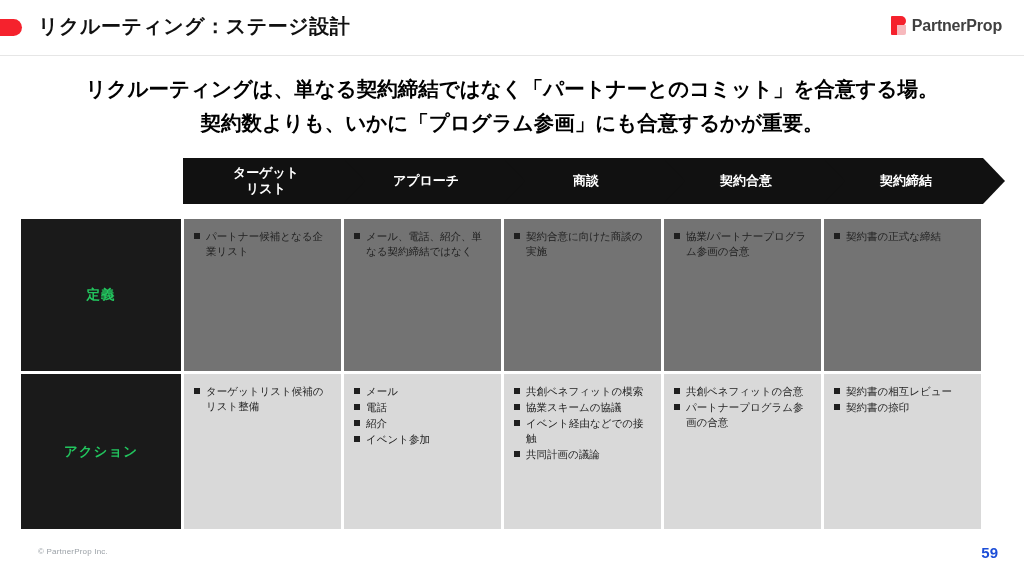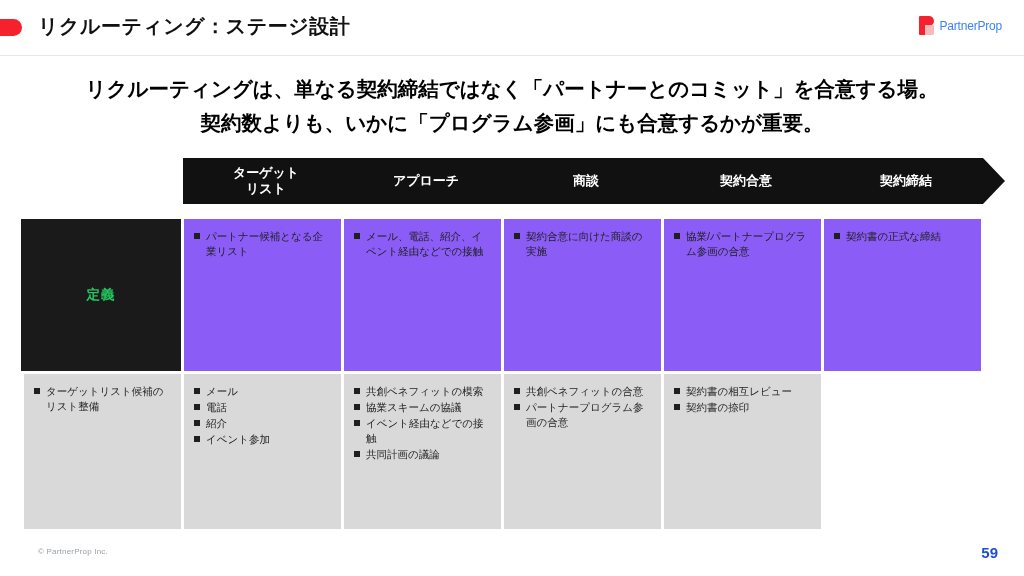--- a/index.html
+++ b/index.html
@@ -73,23 +73,23 @@
     border-radius: 0 5px 5px 0;
   }
   .brand-mark .bm-c {
     position: absolute;
     left: 6px; top: 9px;
     width: 9px; height: 10px;
     background: #f7b9bd;
     border-radius: 0 0 2px 0;
   }
   .brand-name {
-    font-size: 12px;
-    font-weight: normal;
-    color: #3b82f6;
+    font-size: 16px;
+    font-weight: bold;
+    color: #404040;
     letter-spacing: -0.2px;
   }
 
   
   .subtitle {
     position: absolute;
     left: 0;
     top: 74px;
     width: 1024px;
     text-align: center;
@@ -160,21 +160,21 @@
     font-weight: bold;
     letter-spacing: 1px;
     box-sizing: border-box;
   }
   .cell {
     flex: 0 0 160px;
     box-sizing: border-box;
     padding: 10px 10px 8px 10px;
     border-left: 3px solid #ffffff;
   }
-  .mrow.r0 .cell { background: #8b5cf6; }
+  .mrow.r0 .cell { background: #737373; }
   .mrow.r1 .cell { background: #d9d9d9; }
 
   .bullet {
     display: flex;
     align-items: flex-start;
     font-size: 10.5px;
     line-height: 15px;
     color: #1f1f1f;
     margin-bottom: 1px;
   }
@@ -252,21 +252,21 @@
       <div class="rowlabel">定義</div>
       <div class="cell">
         <div class="bullet">
           <span class="bsq"></span>
           <span class="btext">パートナー候補となる企業リスト</span>
         </div>
       </div>
       <div class="cell">
         <div class="bullet">
           <span class="bsq"></span>
-          <span class="btext">メール、電話、紹介、イベント経由などでの接触</span>
+          <span class="btext">メール、電話、紹介、単なる契約締結ではなく</span>
         </div>
       </div>
       <div class="cell">
         <div class="bullet">
           <span class="bsq"></span>
           <span class="btext">契約合意に向けた商談の実施</span>
         </div>
       </div>
       <div class="cell">
         <div class="bullet">
@@ -275,20 +275,21 @@
         </div>
       </div>
       <div class="cell">
         <div class="bullet">
           <span class="bsq"></span>
           <span class="btext">契約書の正式な締結</span>
         </div>
       </div>
     </div>
     <div class="mrow r1">
+      <div class="rowlabel">アクション</div>
       <div class="cell">
         <div class="bullet">
           <span class="bsq"></span>
           <span class="btext">ターゲットリスト候補のリスト整備</span>
         </div>
       </div>
       <div class="cell">
         <div class="bullet">
           <span class="bsq"></span>
           <span class="btext">メール</span>

